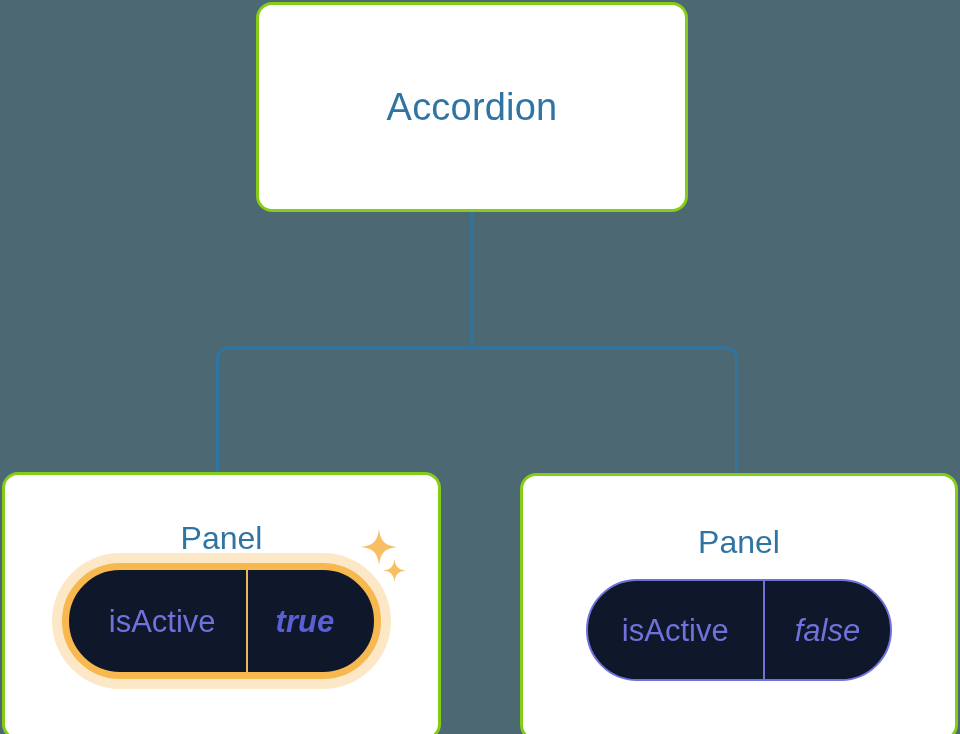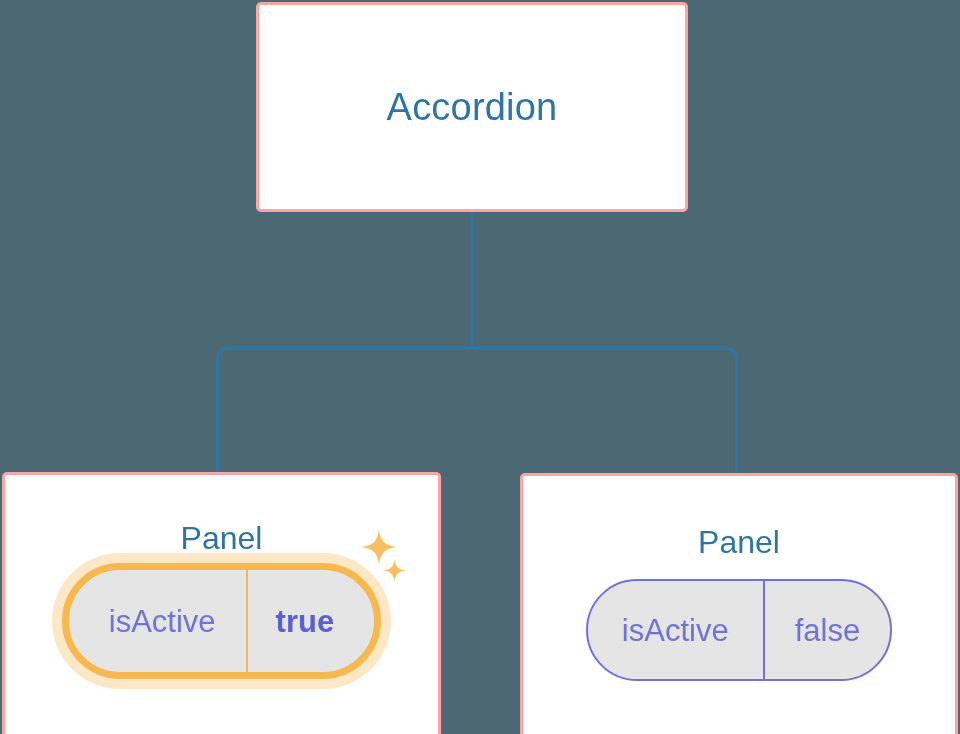--- a/index.html
+++ b/index.html
@@ -16,22 +16,22 @@
   #stage {
     position: relative;
     width: 960px;
     height: 734px;
   }
 
   
   .node {
     position: absolute;
     background: #ffffff;
-    border: 3px solid #fca5a5;
-    border-radius: 5px;
+    border: 3px solid #84cc16;
+    border-radius: 16px;
     box-sizing: border-box;
   }
 
   
   #root-node {
     left: 256px;
     top: 2px;
     width: 432px;
     height: 210px;
     display: flex;
@@ -85,41 +85,42 @@
   
   .pill-wrap {
     position: relative;
     margin-top: 21px;
   }
   .pill {
     position: relative;
     display: flex;
     align-items: stretch;
     box-sizing: border-box;
-    background: #e5e5e5;
+    background: #0f172a;
     border-radius: 999px;
     border: 2px solid #6f72db;
     height: 102px;
   }
   .pill .pill-key,
   .pill .pill-val {
     display: flex;
     align-items: center;
     justify-content: center;
     font-size: 31px;
     line-height: 1;
     color: #6f72db;
     box-sizing: border-box;
   }
   .pill .pill-key {
     padding: 0 34px;
   }
   .pill .pill-val {
     padding: 0 30px;
     border-left: 2px solid #6f72db;
+    font-style: italic;
   }
 
   
   #panel-node-0 .pill-wrap {
     margin-top: 9px;
   }
   .pill.is-highlighted {
     border: 7px solid #f7b94f;
     height: 116px;
     box-shadow: 0 0 0 10px rgba(247, 185, 79, 0.32);

